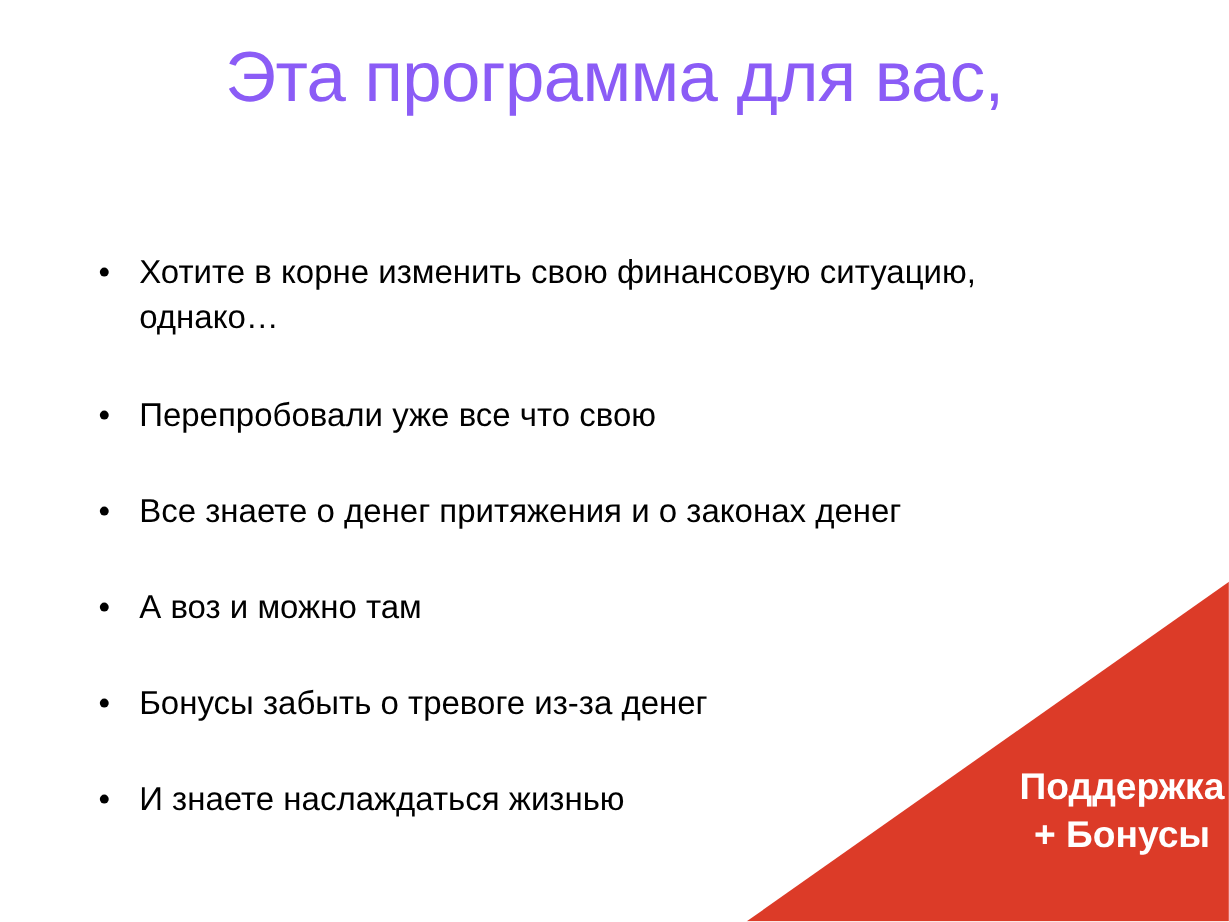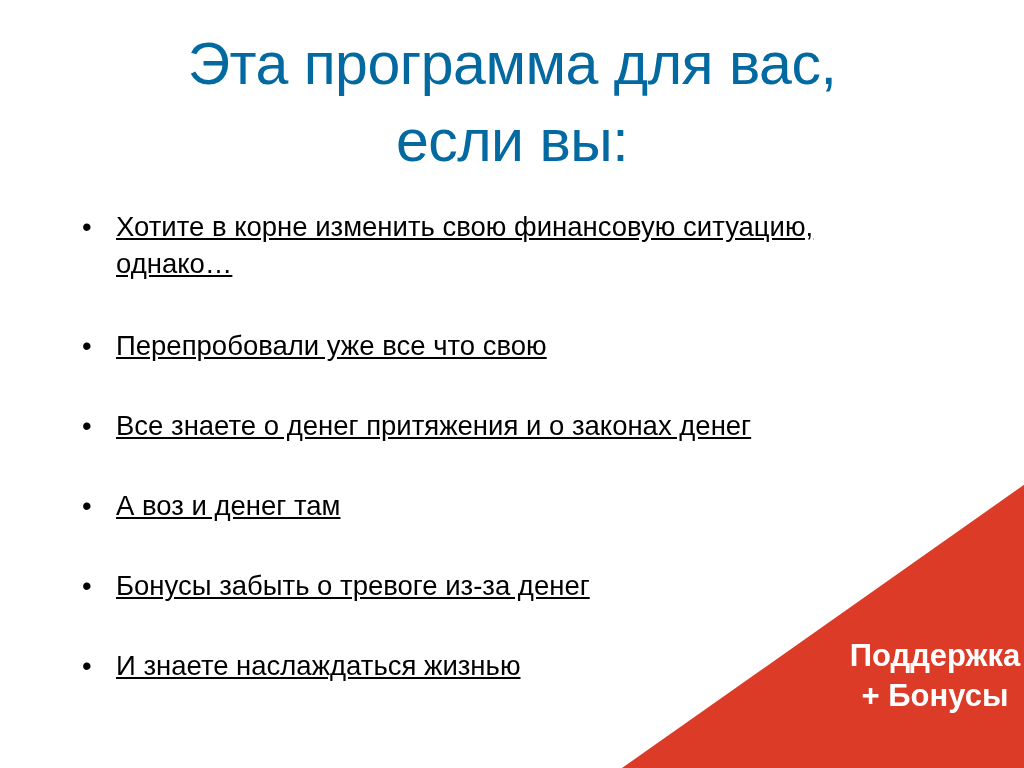--- a/index.html
+++ b/index.html
@@ -26,21 +26,21 @@
   
   #title-block {
     position: absolute;
     left: 62px;
     top: 26px;
     width: 900px;
     text-align: center;
   }
   .title-line {
     display: block;
-    color: #0369a1;
+    color: #8b5cf6;
     font-size: 59px;
     font-weight: 400;
     line-height: 77px;
     letter-spacing: -0.5px;
     white-space: nowrap;
     font-family: "Liberation Sans", "DejaVu Sans", sans-serif;
   }
 
   
   #bullet-list {
@@ -70,21 +70,20 @@
     left: 4px;
     top: 0;
     width: 20px;
     font-size: 27.5px;
     line-height: 37px;
     color: #000000;
   }
   .bullet-item .bullet-text {
     display: block;
     white-space: pre-line;
-    text-decoration: underline;
   }
 
   
   .bullet-item.item-0 { margin-bottom: 45px; }
   .bullet-item.item-1 { margin-bottom: 43px; }
   .bullet-item.item-2 { margin-bottom: 43px; }
   .bullet-item.item-3 { margin-bottom: 43px; }
   .bullet-item.item-4 { margin-bottom: 43px; }
 
   
@@ -121,40 +120,39 @@
     white-space: nowrap;
   }
 </style>
 </head>
 <body>
 
 <div id="slide" style="background: rgb(255, 255, 255);">
 
   <div id="title-block">
     <span class="title-line">Эта программа для вас,</span>
-    <span class="title-line">если вы:</span>
   </div>
 
   <ul id="bullet-list">
     <li class="bullet-item item-0">
       <span class="marker">•</span>
       <span class="bullet-text">Хотите в корне изменить свою финансовую ситуацию,
 однако…</span>
     </li>
     <li class="bullet-item item-1">
       <span class="marker">•</span>
       <span class="bullet-text">Перепробовали уже все что свою</span>
     </li>
     <li class="bullet-item item-2">
       <span class="marker">•</span>
       <span class="bullet-text">Все знаете о денег притяжения и о законах денег</span>
     </li>
     <li class="bullet-item item-3">
       <span class="marker">•</span>
-      <span class="bullet-text">А воз и денег там</span>
+      <span class="bullet-text">А воз и можно там</span>
     </li>
     <li class="bullet-item item-4">
       <span class="marker">•</span>
       <span class="bullet-text">Бонусы забыть о тревоге из-за денег</span>
     </li>
     <li class="bullet-item item-5">
       <span class="marker">•</span>
       <span class="bullet-text">И знаете наслаждаться жизнью</span>
     </li>
   </ul>

